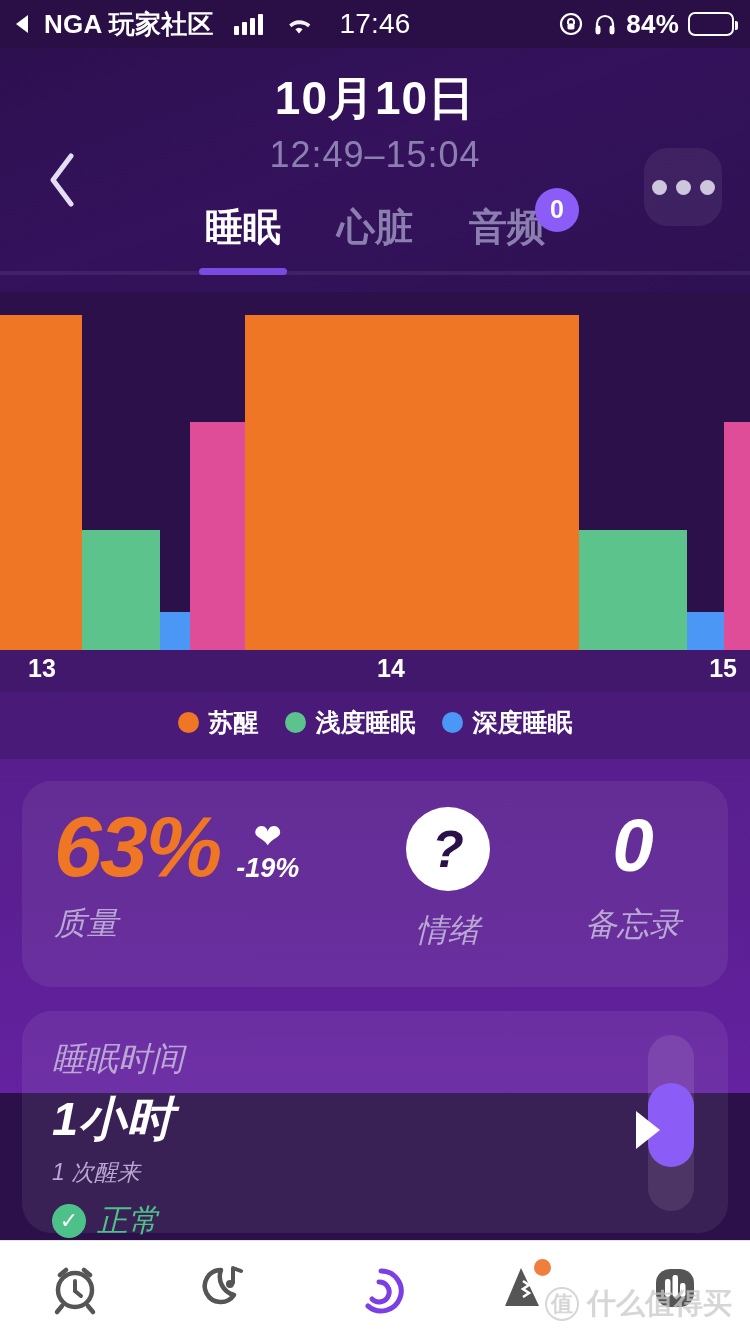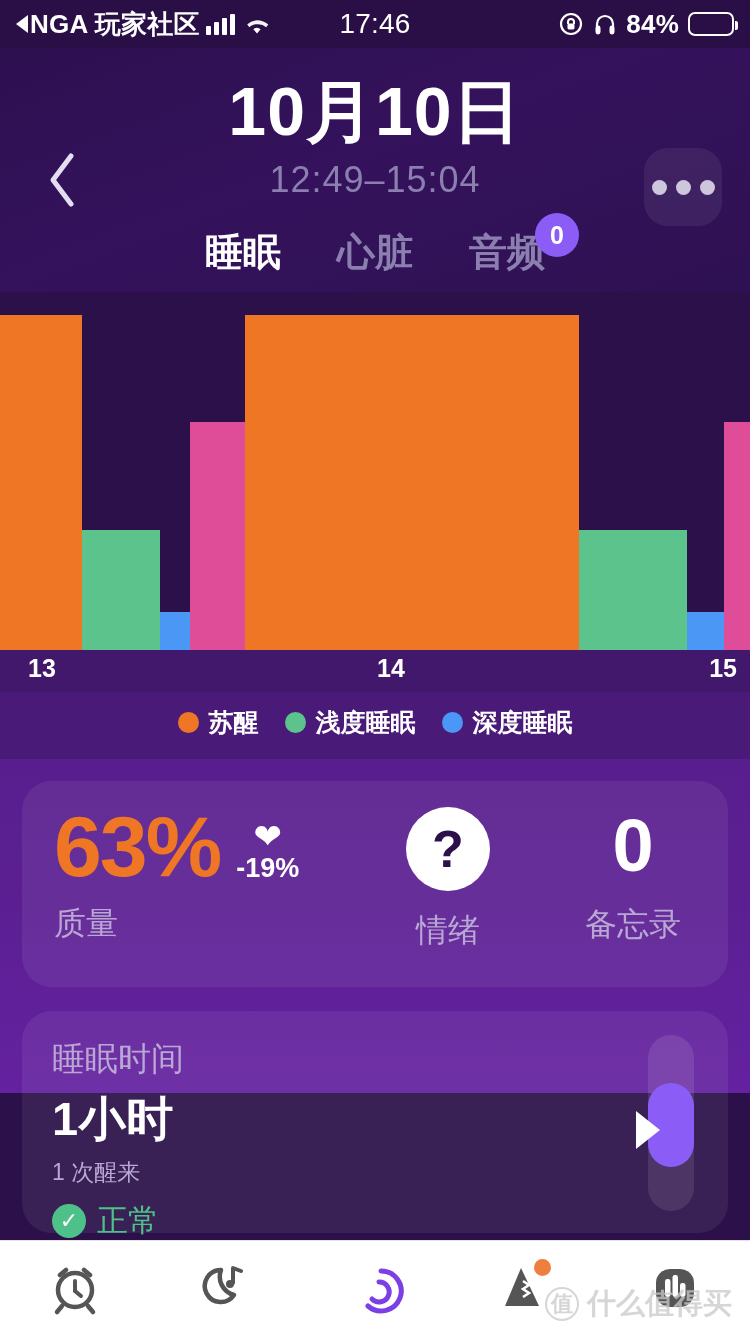--- a/index.html
+++ b/index.html
@@ -15,21 +15,21 @@
   
   .statusbar{
     height:48px; width:100%;
     background:#2a0f46;
     display:flex; align-items:center;
     padding:0 16px;
     position:relative;
     font-size:26px; font-weight:600;
     letter-spacing:.2px;
   }
-  .sb-left{ display:flex; align-items:center; gap:2px; }
+  .sb-left{ display:flex; align-items:center; gap:16px; }
   .sb-back-tri{
     width:0;height:0;
     border-top:9px solid transparent;
     border-bottom:9px solid transparent;
     border-right:12px solid #fff;
   }
   .sb-carrier{ font-size:26px; color:#fff; }
   .signal{ display:flex; align-items:flex-end; gap:3px; margin-left:4px; height:22px; }
   .signal i{ display:block; width:5px; background:#fff; border-radius:1px; }
   .signal i:nth-child(1){height:9px}
@@ -72,21 +72,21 @@
   .back-btn svg{ width:34px;height:56px; }
   .more-btn{
     position:absolute; right:28px; top:100px;
     width:78px;height:78px; border-radius:24px;
     background:rgba(255,255,255,.07);
     display:flex;align-items:center;justify-content:center;gap:9px;
     cursor:pointer;
   }
   .more-btn i{ width:15px;height:15px;border-radius:50%;background:#cdc6dd;display:block; }
   .title{
-    text-align:center; font-size:68px; font-weight:700; letter-spacing:1px;
+    text-align:center; font-size:46px; font-weight:700; letter-spacing:1px;
     line-height:1.15;
   }
   .subtitle{
     text-align:center; font-size:36px; color:#8b7fb0; font-weight:400;
     margin-top:9px; letter-spacing:1px;
   }
 
   
   .tabs{
     position:relative;
@@ -134,20 +134,21 @@
     display:flex; justify-content:center; align-items:center; gap:26px;
   }
   .lg{ display:flex; align-items:center; gap:10px; font-size:25px; font-weight:600; color:#fff; }
   .lg .dot{ width:21px;height:21px;border-radius:50%; display:block; }
 
   
   .content{
     background:linear-gradient(180deg,#581e8e 0%,#5b1f92 40%,#6421a0 100%);
     padding:22px 22px 0;
     height:334px;
+    font-style:italic;
   }
   .card{
     background:rgba(255,255,255,.07);
     border-radius:30px;
     position:relative;
   }
   .card.stats{
     height:206px; padding:26px 0 0;
     display:flex; align-items:flex-start;
   }

